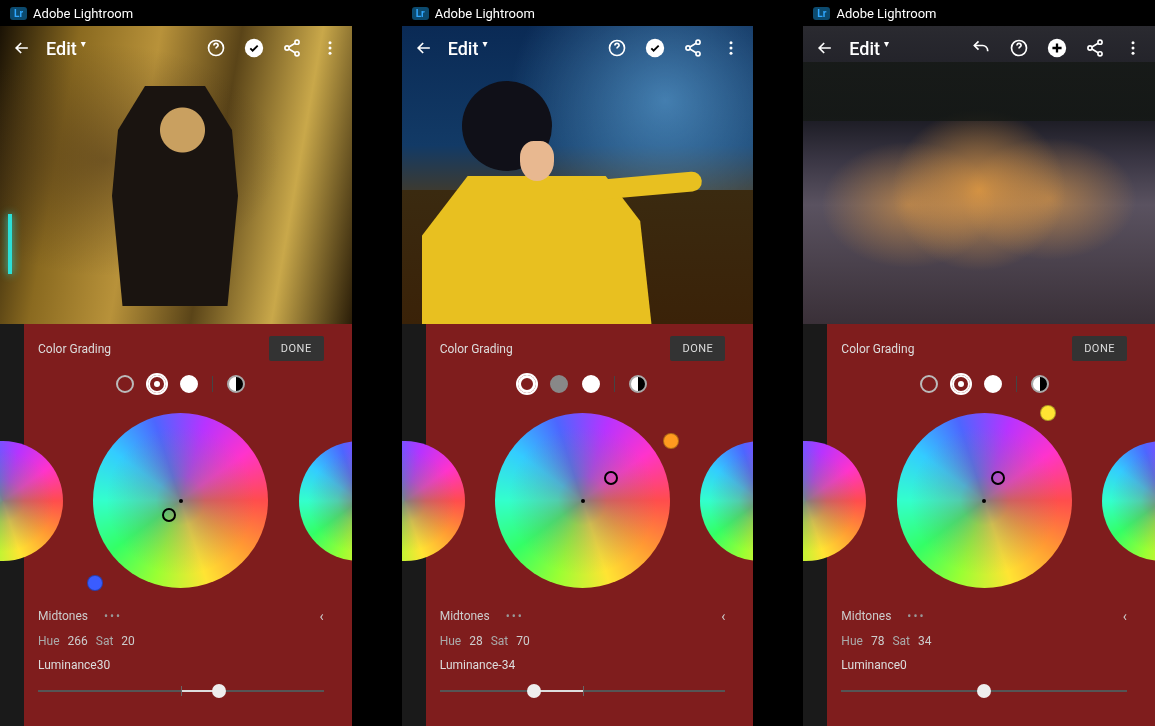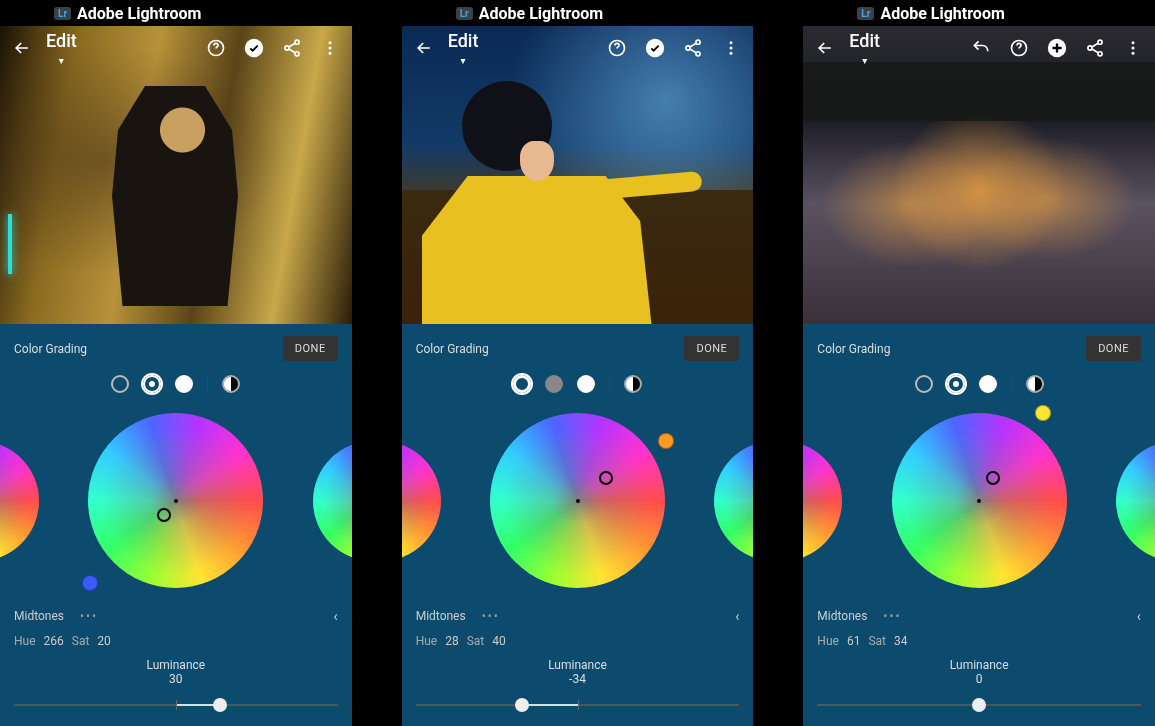--- a/index.html
+++ b/index.html
@@ -30,74 +30,73 @@
     height: 26px;
     background: #000;
     display: flex;
     align-items: center;
     padding: 0 10px;
     gap: 6px;
     font-size: 12px;
     color: #fff;
   }
   .lr-badge {
-    background: #404040;
+    background: #0c4a6e;
     color: #31a8ff;
     font-weight: 700;
     font-size: 10px;
     padding: 1px 4px;
     border-radius: 3px;
-    margin-left: 44px;
-  }
-  .app-name { font-size: 16px; color: #fff; font-weight: 700; }
+  }
+  .app-name { font-size: 13px; color: #fff; font-weight: 400; }
 
   
   .toolbar {
     height: 44px;
     display: flex;
     align-items: center;
     padding: 0 10px;
     gap: 12px;
     position: relative;
   }
   .toolbar .left { display: flex; align-items: center; gap: 12px; }
   .toolbar .right { margin-left: auto; display: flex; align-items: center; gap: 14px; }
   .toolbar .iconbtn, .iconbtn {
     width: 24px; height: 24px;
     display: flex; align-items: center; justify-content: center;
     color: #fff;
     cursor: pointer;
   }
   .edit-label {
     font-size: 18px; font-weight: 500; color: #fff;
-    display: flex; align-items: center; gap: 4px;
+    display: flex; align-items: flex-start; gap: 4px;
     cursor: pointer;
-    flex-direction: column;
   }
   .caret { font-size: 10px; }
 
   
   .photo {
     width: 100%;
     height: 280px;
     position: relative;
     overflow: hidden;
     background: #222;
   }
 
   
   .panel {
     flex: 1;
-    background: #0c4a6e;
-    padding: 12px 14px 10px 14px;
+    background: #7f1d1d;
+    padding: 12px 28px 10px 14px;
     display: flex;
     flex-direction: column;
     gap: 10px;
     color: #ddd;
     font-size: 12px;
+    margin-left: 24px;
   }
   .panel-head {
     display: flex;
     align-items: center;
     justify-content: space-between;
   }
   .done-btn {
     background: #333;
     color: #ddd;
     font-size: 11px;
@@ -206,21 +205,21 @@
     align-items:center;
     justify-content:space-between;
     font-size:12px;
     color:#ccc;
   }
   .row .lbls { display:flex; gap:16px; align-items:center; }
   .dots3 { letter-spacing:2px; color:#999; cursor:pointer; }
   .chev { color:#ccc; cursor:pointer; font-size:14px; }
   .kv { display:flex; gap:8px; color:#ccc; }
   .kv span.lab { color:#aaa; }
-  .lum-row { display:flex; align-items:center; justify-content:space-between;flex-direction:column; }
+  .lum-row { display:flex; align-items:center; justify-content:flex-start; }
 
   
   .slider {
     position:relative;
     height:14px;
     margin-top:2px;
   }
   .slider .track {
     position:absolute; left:0; right:0; top:50%;
     height:2px; background:#555; transform:translateY(-50%);
@@ -493,21 +492,21 @@
         <span>Midtones</span>
         <span class="dots3">•••</span>
       </div>
       <span class="chev">‹</span>
     </div>
     <div class="row">
       <div class="kv">
         <span class="lab">Hue</span>
         <span>28</span>
         <span class="lab">Sat</span>
-        <span>40</span>
+        <span>70</span>
       </div>
     </div>
     <div class="lum-row">
       <span>Luminance</span>
       <span>-34</span>
     </div>
     <div class="slider">
       <div class="track">
           <div class="fill" style="left:33%;right:50%"></div>
         </div>
@@ -599,21 +598,21 @@
     <div class="row">
       <div class="lbls">
         <span>Midtones</span>
         <span class="dots3">•••</span>
       </div>
       <span class="chev">‹</span>
     </div>
     <div class="row">
       <div class="kv">
         <span class="lab">Hue</span>
-        <span>61</span>
+        <span>78</span>
         <span class="lab">Sat</span>
         <span>34</span>
       </div>
     </div>
     <div class="lum-row">
       <span>Luminance</span>
       <span>0</span>
     </div>
     <div class="slider">
       <div class="track"></div>

